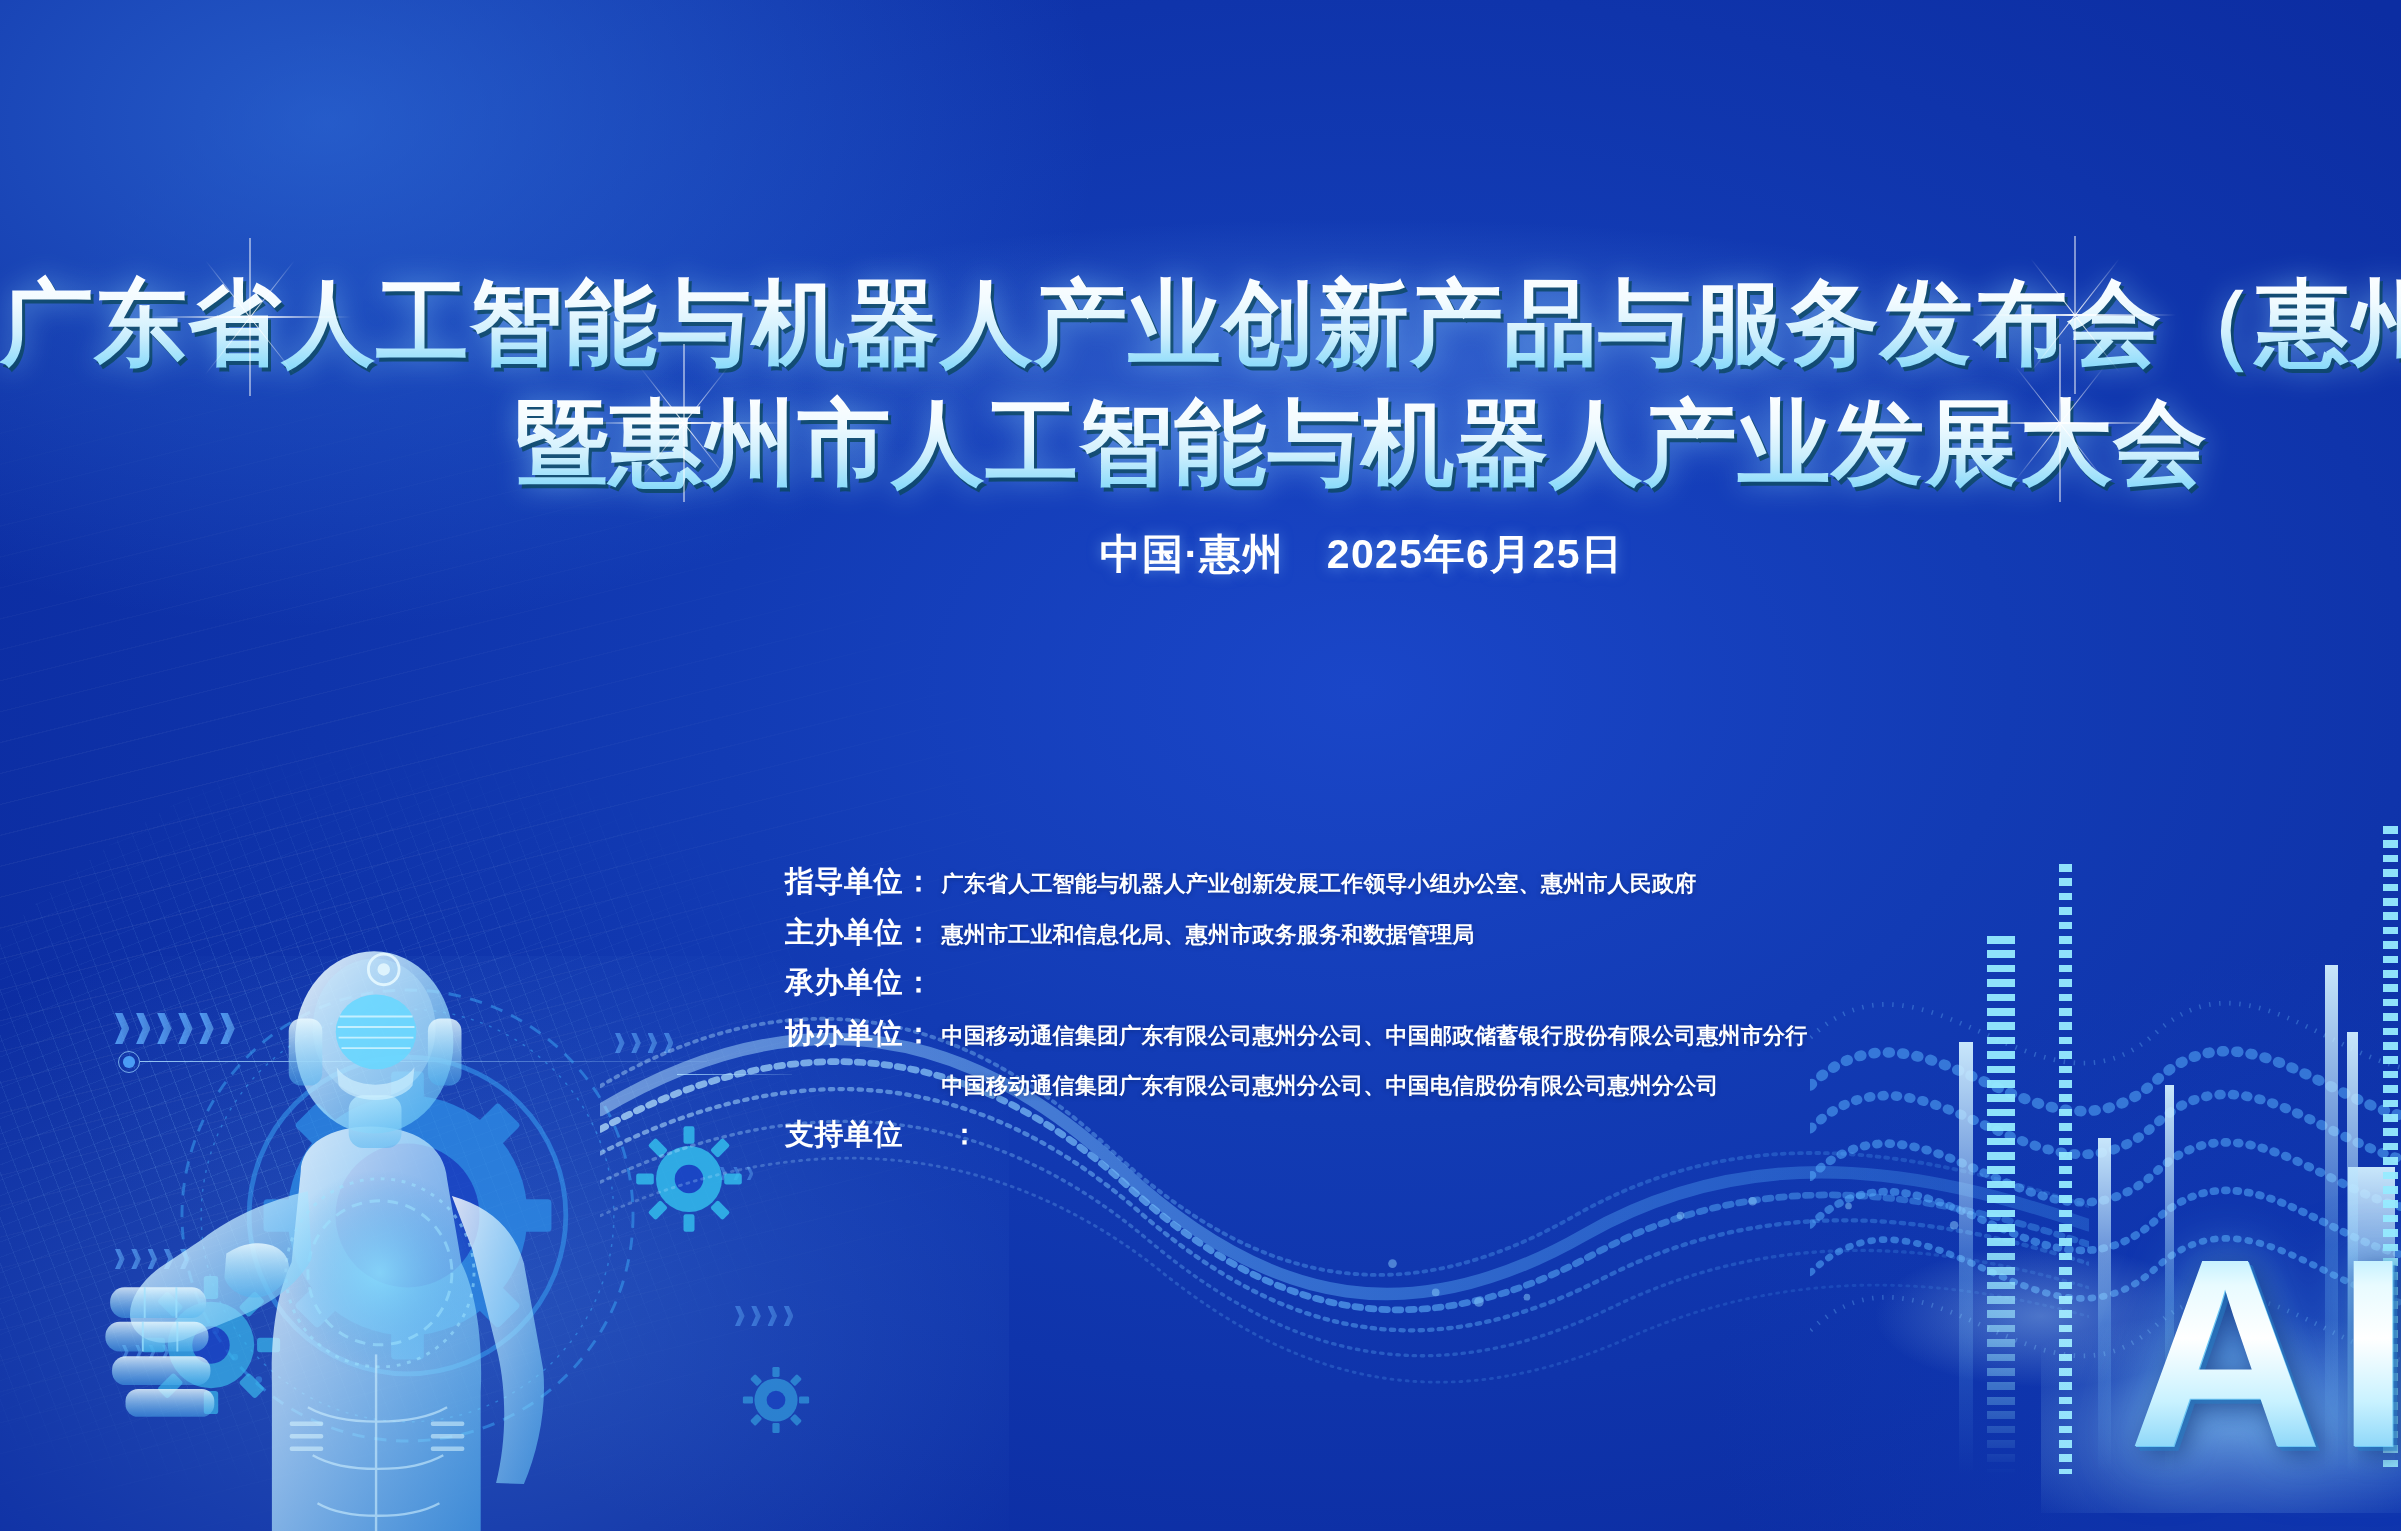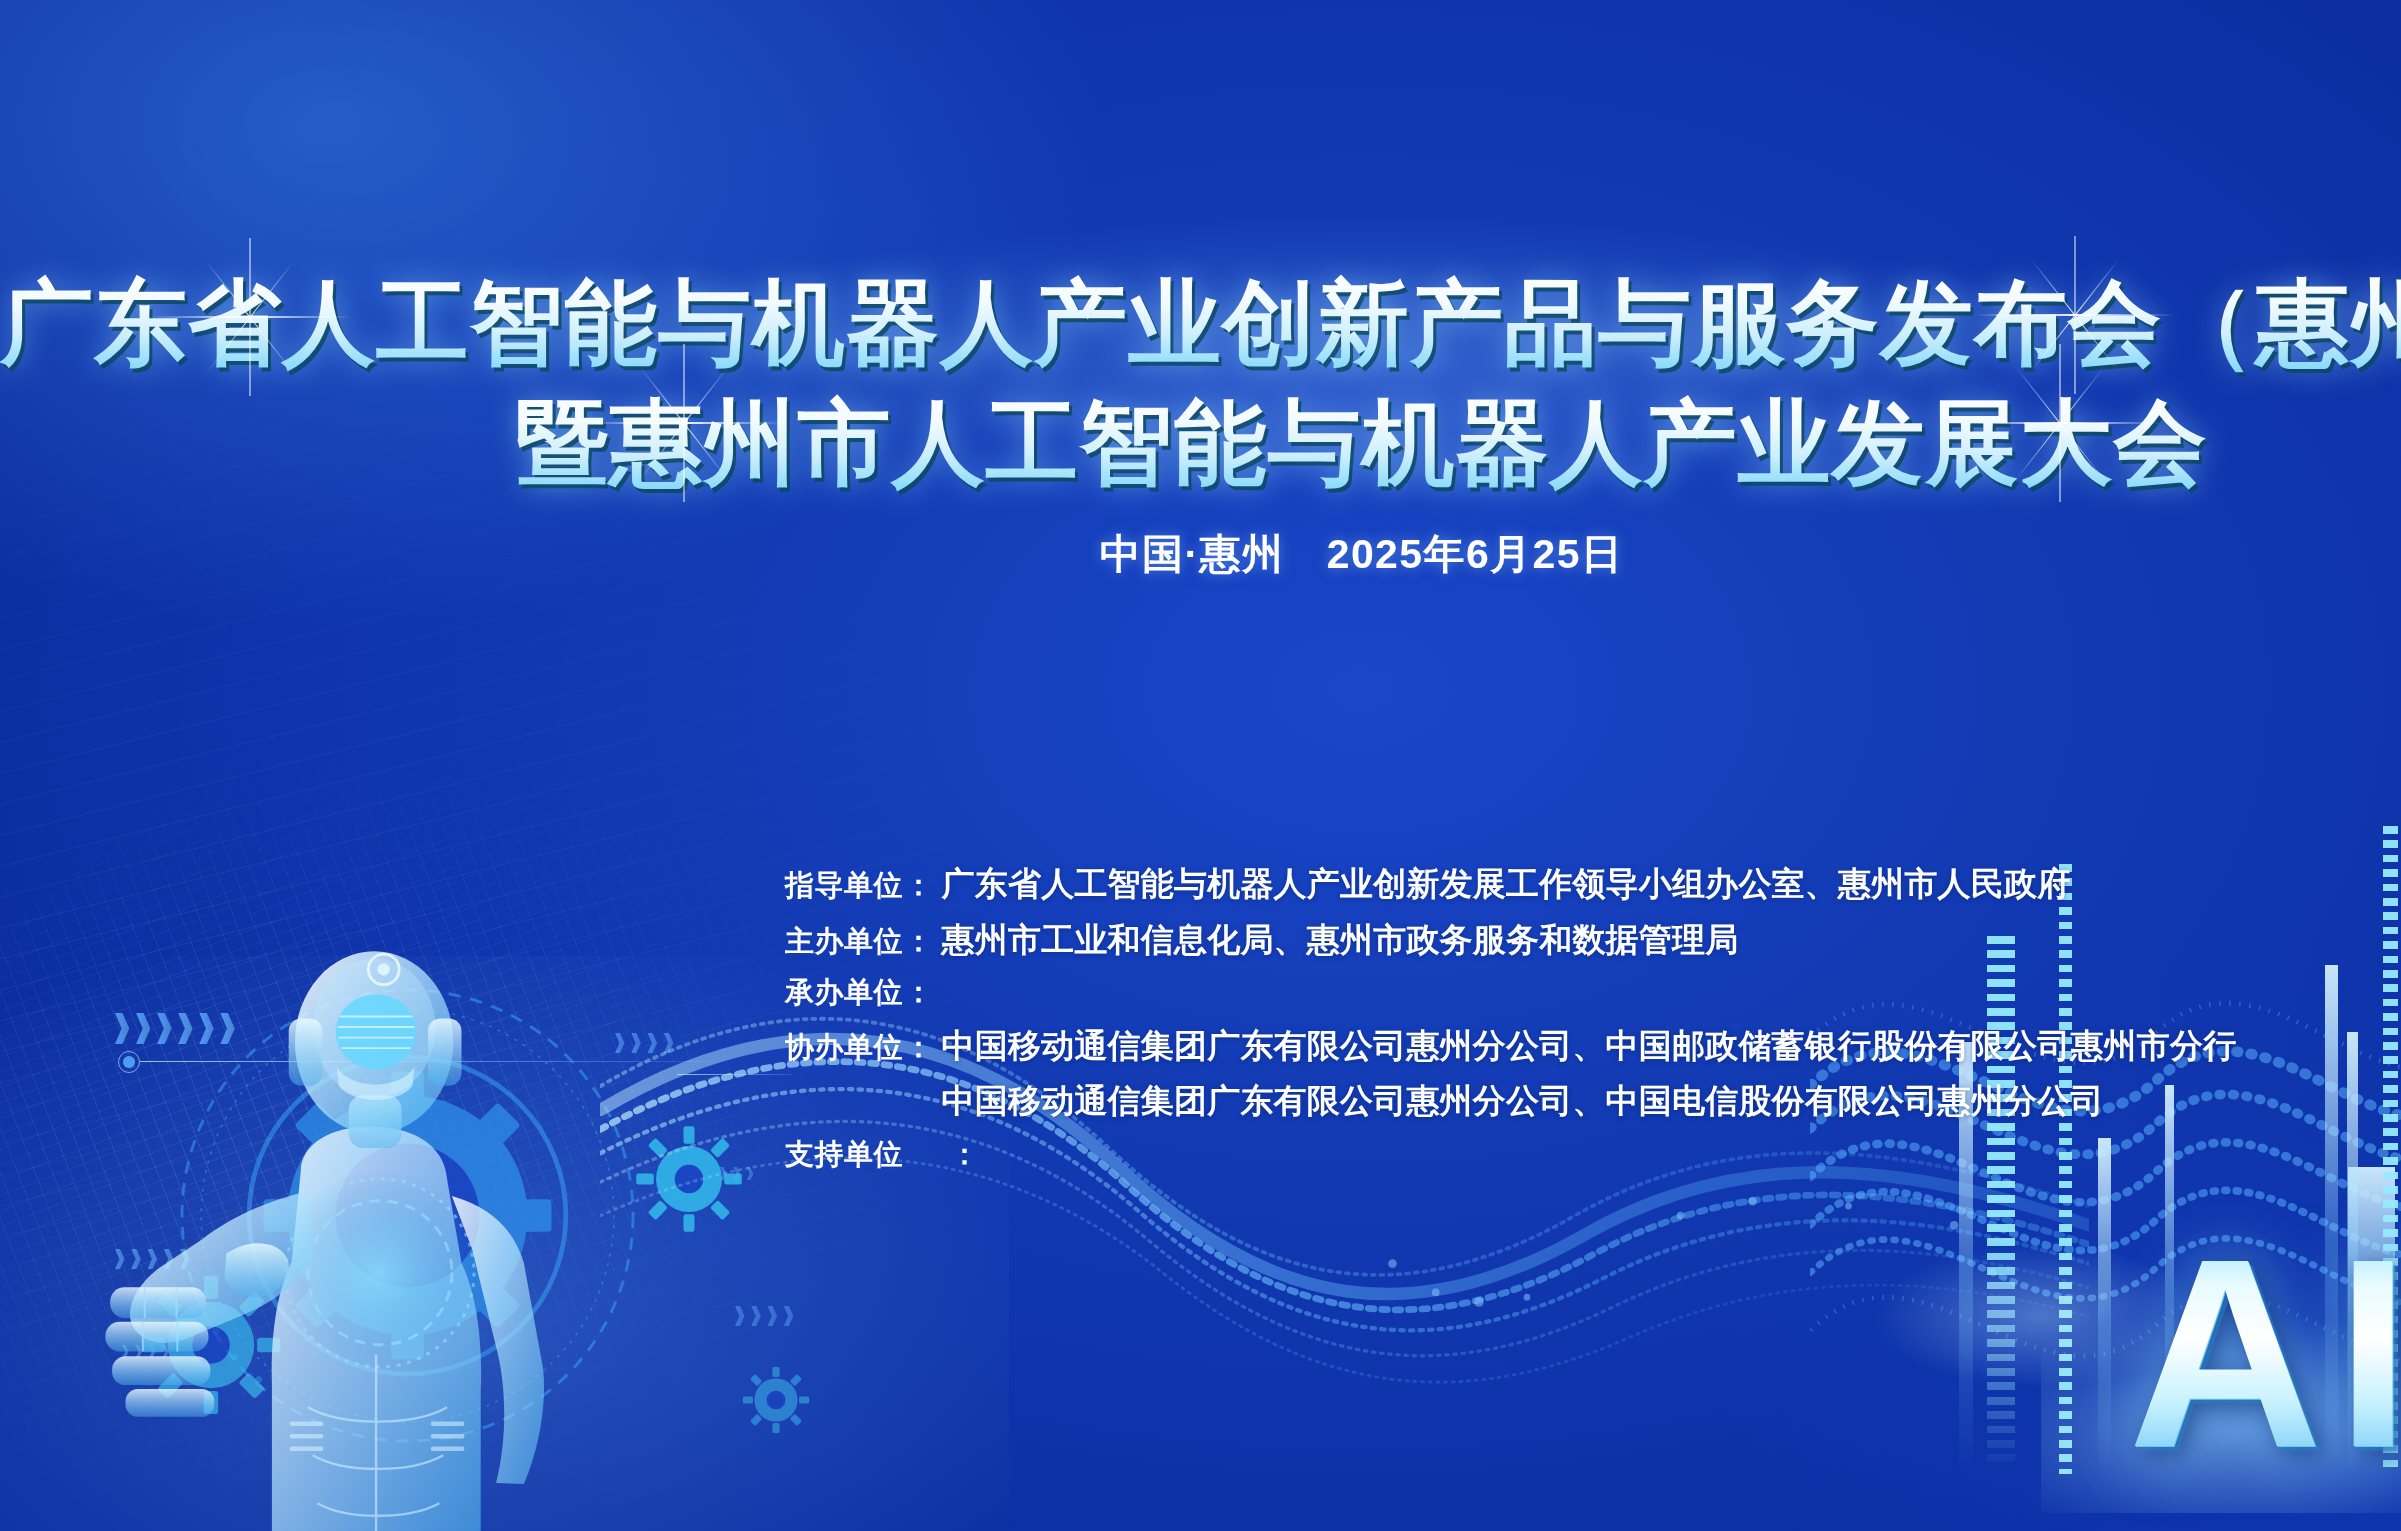--- a/index.html
+++ b/index.html
@@ -81,21 +81,21 @@
   
   .orgs{position:absolute;left:784px;top:862px;}
   .org-row{display:flex;align-items:baseline;margin-bottom:10.6px;}
   .org-row:last-child{margin-bottom:0;gap:46px;}
   .org-label{
     width:120px;text-align:center;flex:0 0 120px;
     font-size:29px;font-weight:bold;color:#ffffff;letter-spacing:0.5px;white-space:nowrap;
   }
   .org-colon{font-size:29px;font-weight:bold;color:#ffffff;padding-right:8.6px;}
   .org-value{
-    font-size:33px;font-weight:bold;color:#ffffff;letter-spacing:0.2px;white-space:nowrap;
+    font-size:22px;font-weight:bold;color:#ffffff;letter-spacing:0.2px;white-space:nowrap;
     text-shadow:0 1px 4.8px rgba(0,30,90,.45);
   }
   .org-row.cont .org-label,.org-row.cont .org-colon{visibility:hidden;}
 
   
   .robot{position:absolute;left:82px;bottom:0;width:615px;height:648px;}
   .robot svg{display:block;width:100%;height:100%;}
 
   
   .techring{position:absolute;left:158px;bottom:67px;width:499px;height:499px;}

